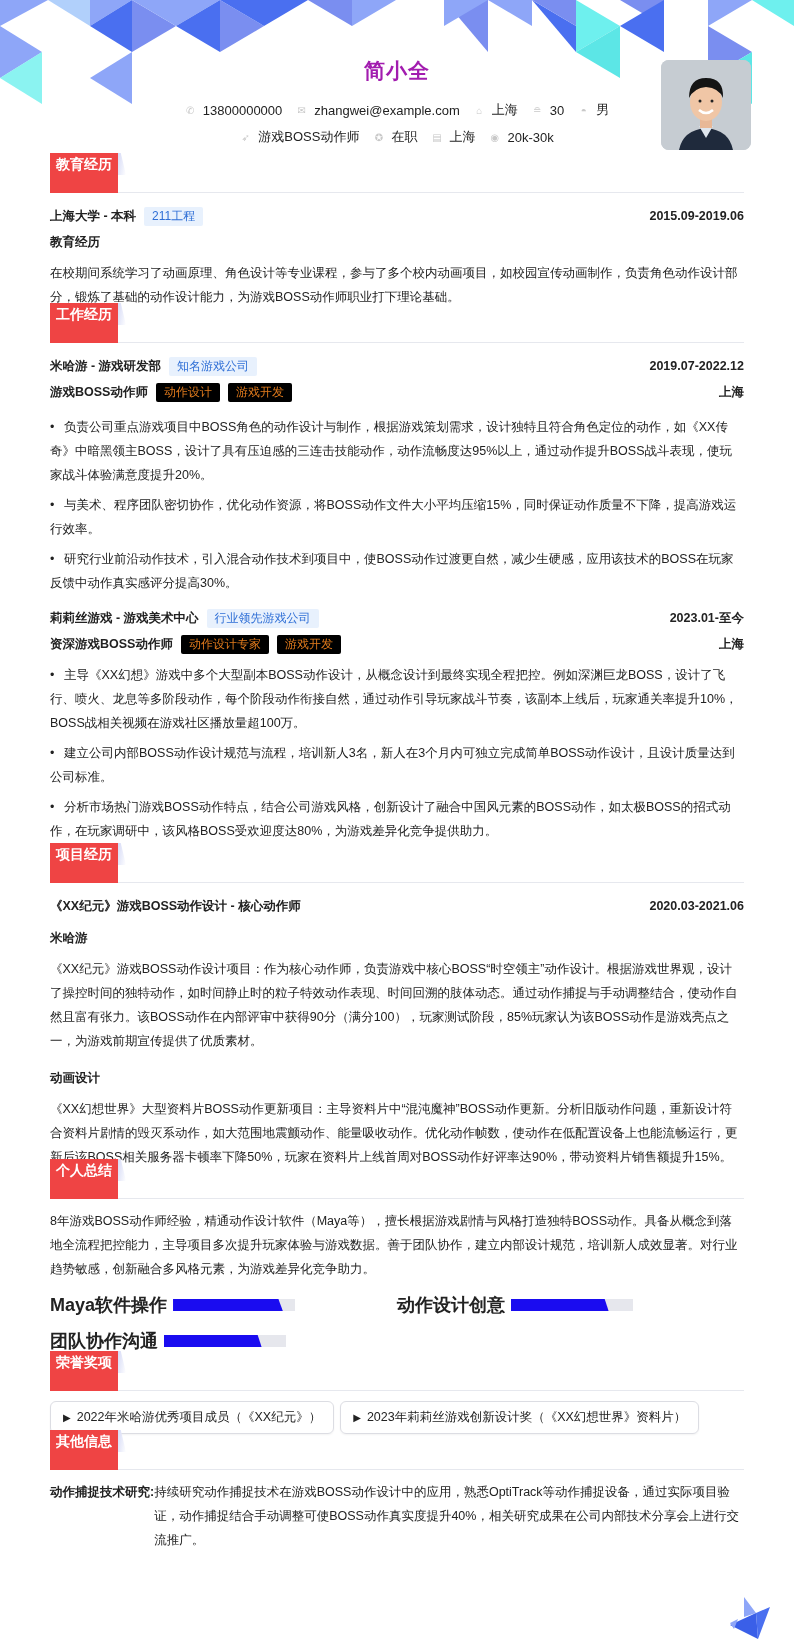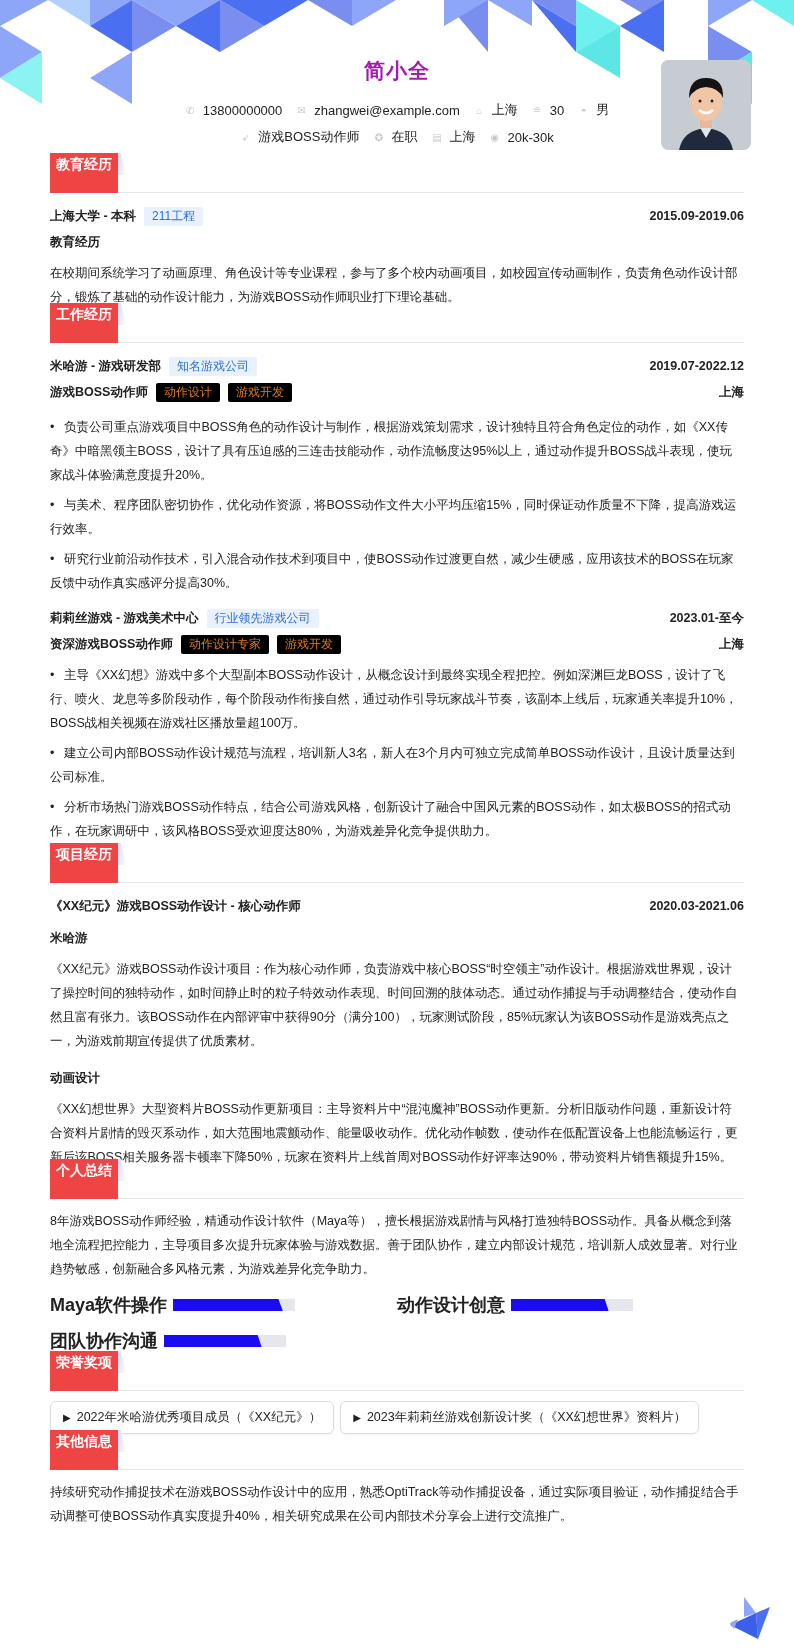--- a/index.html
+++ b/index.html
@@ -274,20 +274,21 @@
         <span>2023年莉莉丝游戏创新设计奖（《XX幻想世界》资料片）</span>
       </div>
     </div>
   </div>
 
   <div class="section" style="margin-top:14px">
     <div class="sec-head">
       <span class="sec-title">其他信息</span>
     </div>
     <div class="other">
+      <span class="k">动作捕捉技术研究:</span>
       <span class="v">持续研究动作捕捉技术在游戏BOSS动作设计中的应用，熟悉OptiTrack等动作捕捉设备，通过实际项目验证，动作捕捉结合手动调整可使BOSS动作真实度提升40%，相关研究成果在公司内部技术分享会上进行交流推广。</span>
     </div>
   </div>
 </div>
 
 <svg class="corner-deco" viewBox="0 0 40 42">
   <polygon points="14,0 26,16 14,20" fill="#8ea6f8"></polygon>
   <polygon points="26,16 40,10 28,42" fill="#4a6ff0"></polygon>
   <polygon points="0,28 26,16 28,42" fill="#3a5fe8"></polygon>
   <polygon points="0,26 8,22 4,32" fill="#8ea6f8"></polygon>

